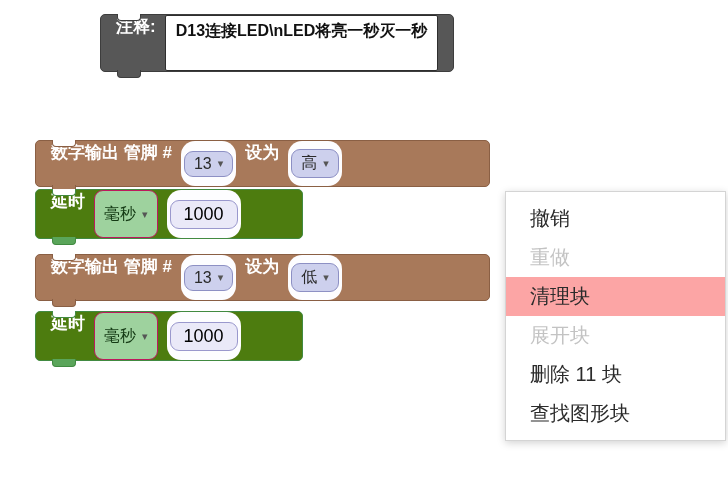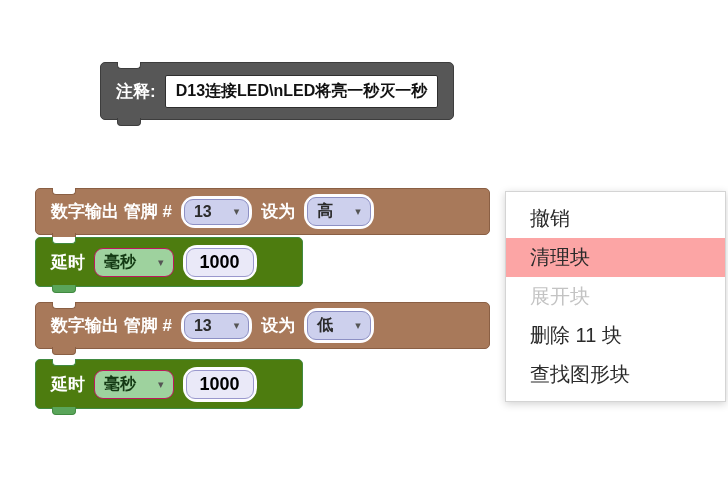--- a/index.html
+++ b/index.html
@@ -5,22 +5,22 @@
   * { margin:0; padding:0; box-sizing:border-box; }
   html,body { background:#ffffff; }
   body {
     width:728px; height:477px; position:relative; overflow:hidden;
     font-family:"Liberation Sans","DejaVu Sans",sans-serif;
   }
   .screen { position:absolute; inset:0; background:#fff; }
 
   
   .block {
-    position:absolute; display:flex; align-items:center; gap:9px;
-    padding:0 15px; border-radius:5px; font-weight:bold;margin-top:48px;
+    position:absolute; display:flex; gap:9px;
+    padding:0 15px; border-radius:5px; font-weight:bold;
   }
   .blk-text { color:#fff; font-size:17px; font-weight:bold; white-space:nowrap; }
 
   
   .block::before {
     content:""; position:absolute; top:-1px; left:16px; width:22px; height:6px;
     background:#fff; border:1px solid; border-top:none; border-radius:0 0 4px 4px;
   }
   
   .block::after {
@@ -41,23 +41,23 @@
   .comment::after  { background:#575757; border-color:#3d3d3d; }
 
   
   .socket {
     display:inline-flex; align-items:center;
     background:#fdfdff; border-radius:14px; padding:3px;
   }
 
   
   .field {
-    display:inline-flex; align-items:center; gap:22px;
+    display:inline-flex; align-items:center; gap:6px;
     border-radius:9px; padding:3px 9px;
-    font-weight:bold; font-size:16px; color:#2b2b2b; white-space:nowrap;
+    font-weight:normal; font-size:16px; color:#2b2b2b; white-space:nowrap;
   }
   .lav { background:#cdd0ed; border:1px solid #8d90c4; }
   .num { background:#eae9f8; border:1px solid #9a98cd; font-size:18px; color:#000; padding:3px 13px; }
   .green-dd { background:#9ed29e; border:1px solid #be185d; color:#143a14; }
   .arrow { font-size:11px; color:#555; line-height:1; }
 
   
   .comment-field {
     background:#ffffff; border:1px solid #2e2e2e; border-radius:2px;
     padding:5px 10px; font-size:16px; font-weight:bold; color:#111;
@@ -140,19 +140,20 @@
       <span>毫秒</span>
       <span class="arrow">▾</span>
     </span>
     <span class="socket">
       <span class="field num">1000</span>
     </span>
   </div>
 
   <div class="menu">
     <div class="menu-item">撤销</div>
+    <div class="menu-item disabled">重做</div>
     <div class="menu-item hovered">清理块</div>
     <div class="menu-item disabled">展开块</div>
     <div class="menu-item">删除 11 块</div>
     <div class="menu-item">查找图形块</div>
   </div>
 
 </div>
 
 </body></html>

